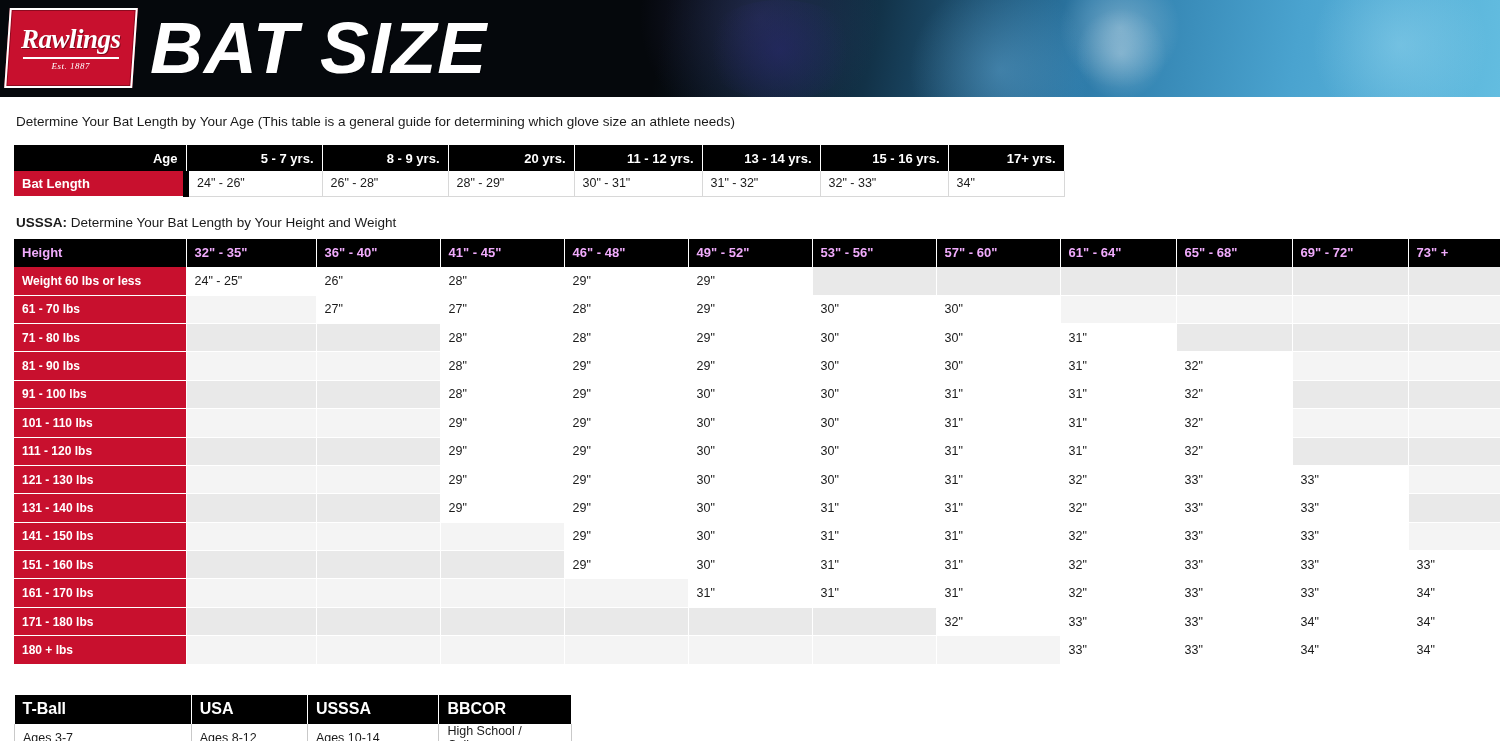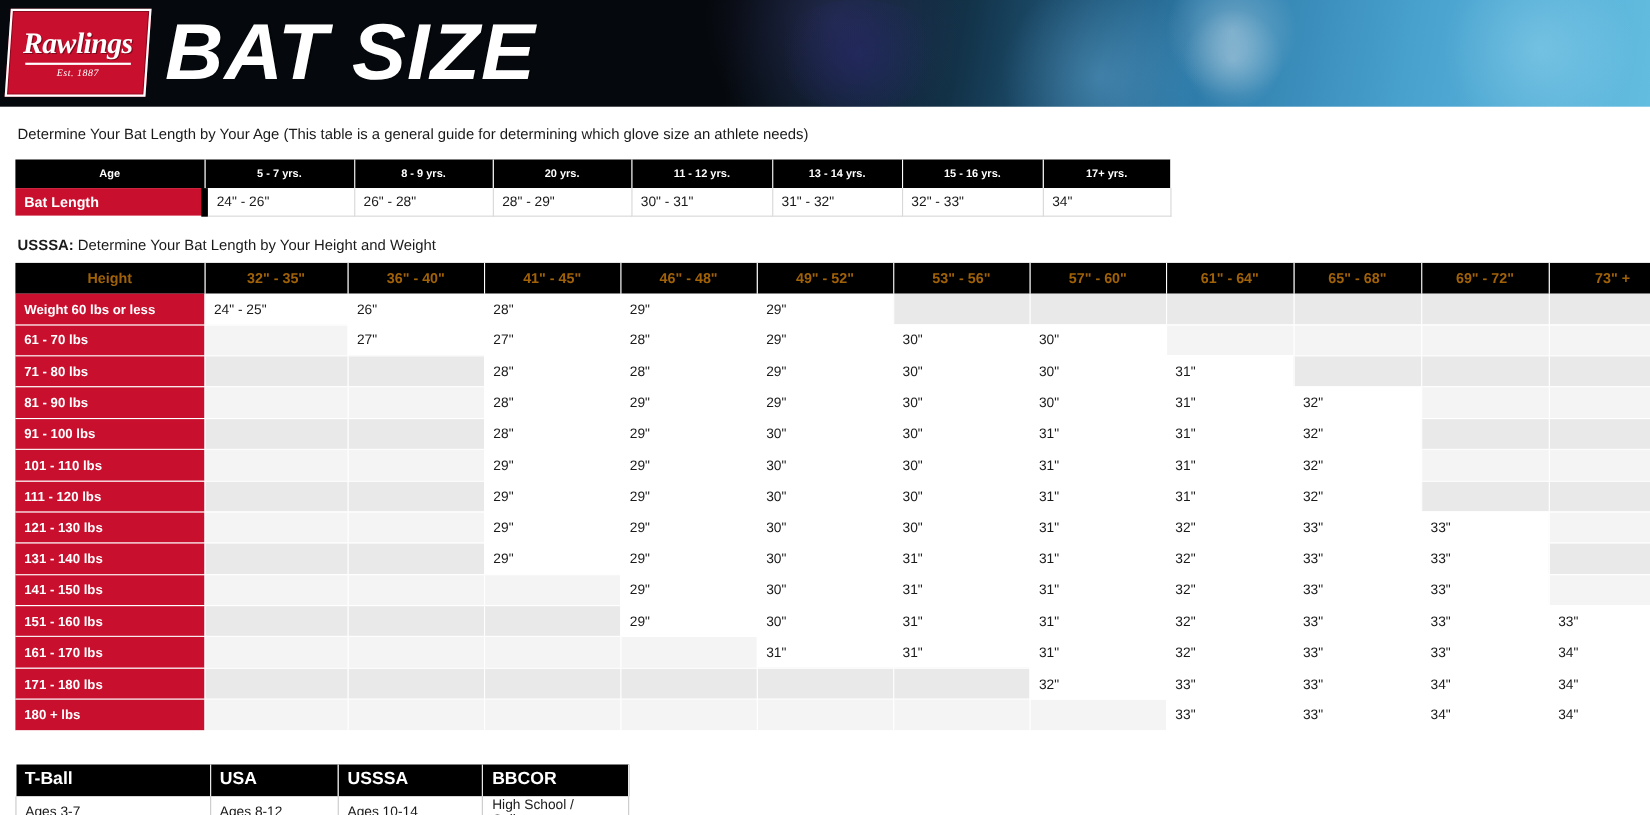--- a/index.html
+++ b/index.html
@@ -104,22 +104,22 @@
     line-height: 1.2;
   }
 
   table { border-collapse: collapse; }
   td, th { padding: 0; }
 
   
   .age-table { width: 1050px; table-layout: fixed; }
   .age-table th {
     background: #000000; color: #ffffff;
-    font-size: 10px; font-weight: bold;
-    text-align: center; height: 26px;
+    font-size: 13px; font-weight: bold;
+    text-align: right; height: 26px;
     padding: 0 8px;
     border-right: 1px solid #ffffff;
   }
   .age-table td {
     font-size: 12.5px; color: #1a1a1a;
     height: 25px; padding: 0 8px;
     background: #ffffff;
     border-right: 1px solid #d8d8d8;
     border-bottom: 1px solid #d8d8d8;
   }
@@ -132,23 +132,23 @@
 
   .sub-caption {
     font-size: 13.5px; color: #1a1a1a;
     margin: 18px 0 9px 2px;
   }
   .sub-caption b { font-weight: bold; }
 
   
   .hw-table { width: 1470px; table-layout: fixed; }
   .hw-table th {
-    background: #000000; color: #a16207;
+    background: #000000; color: #f0abfc;
     font-size: 13px; font-weight: bold;
-    text-align: center; height: 28px;
+    text-align: left; height: 28px;
     padding: 0 8px;
     border-right: 1px solid #ffffff;
   }
   .hw-table td {
     font-size: 12.5px; color: #1a1a1a;
     height: 28.4px; padding: 0 8px;
     border-right: 1px solid #ffffff;
     border-bottom: 1px solid #ffffff;
   }
   .hw-table td.rowhead {

